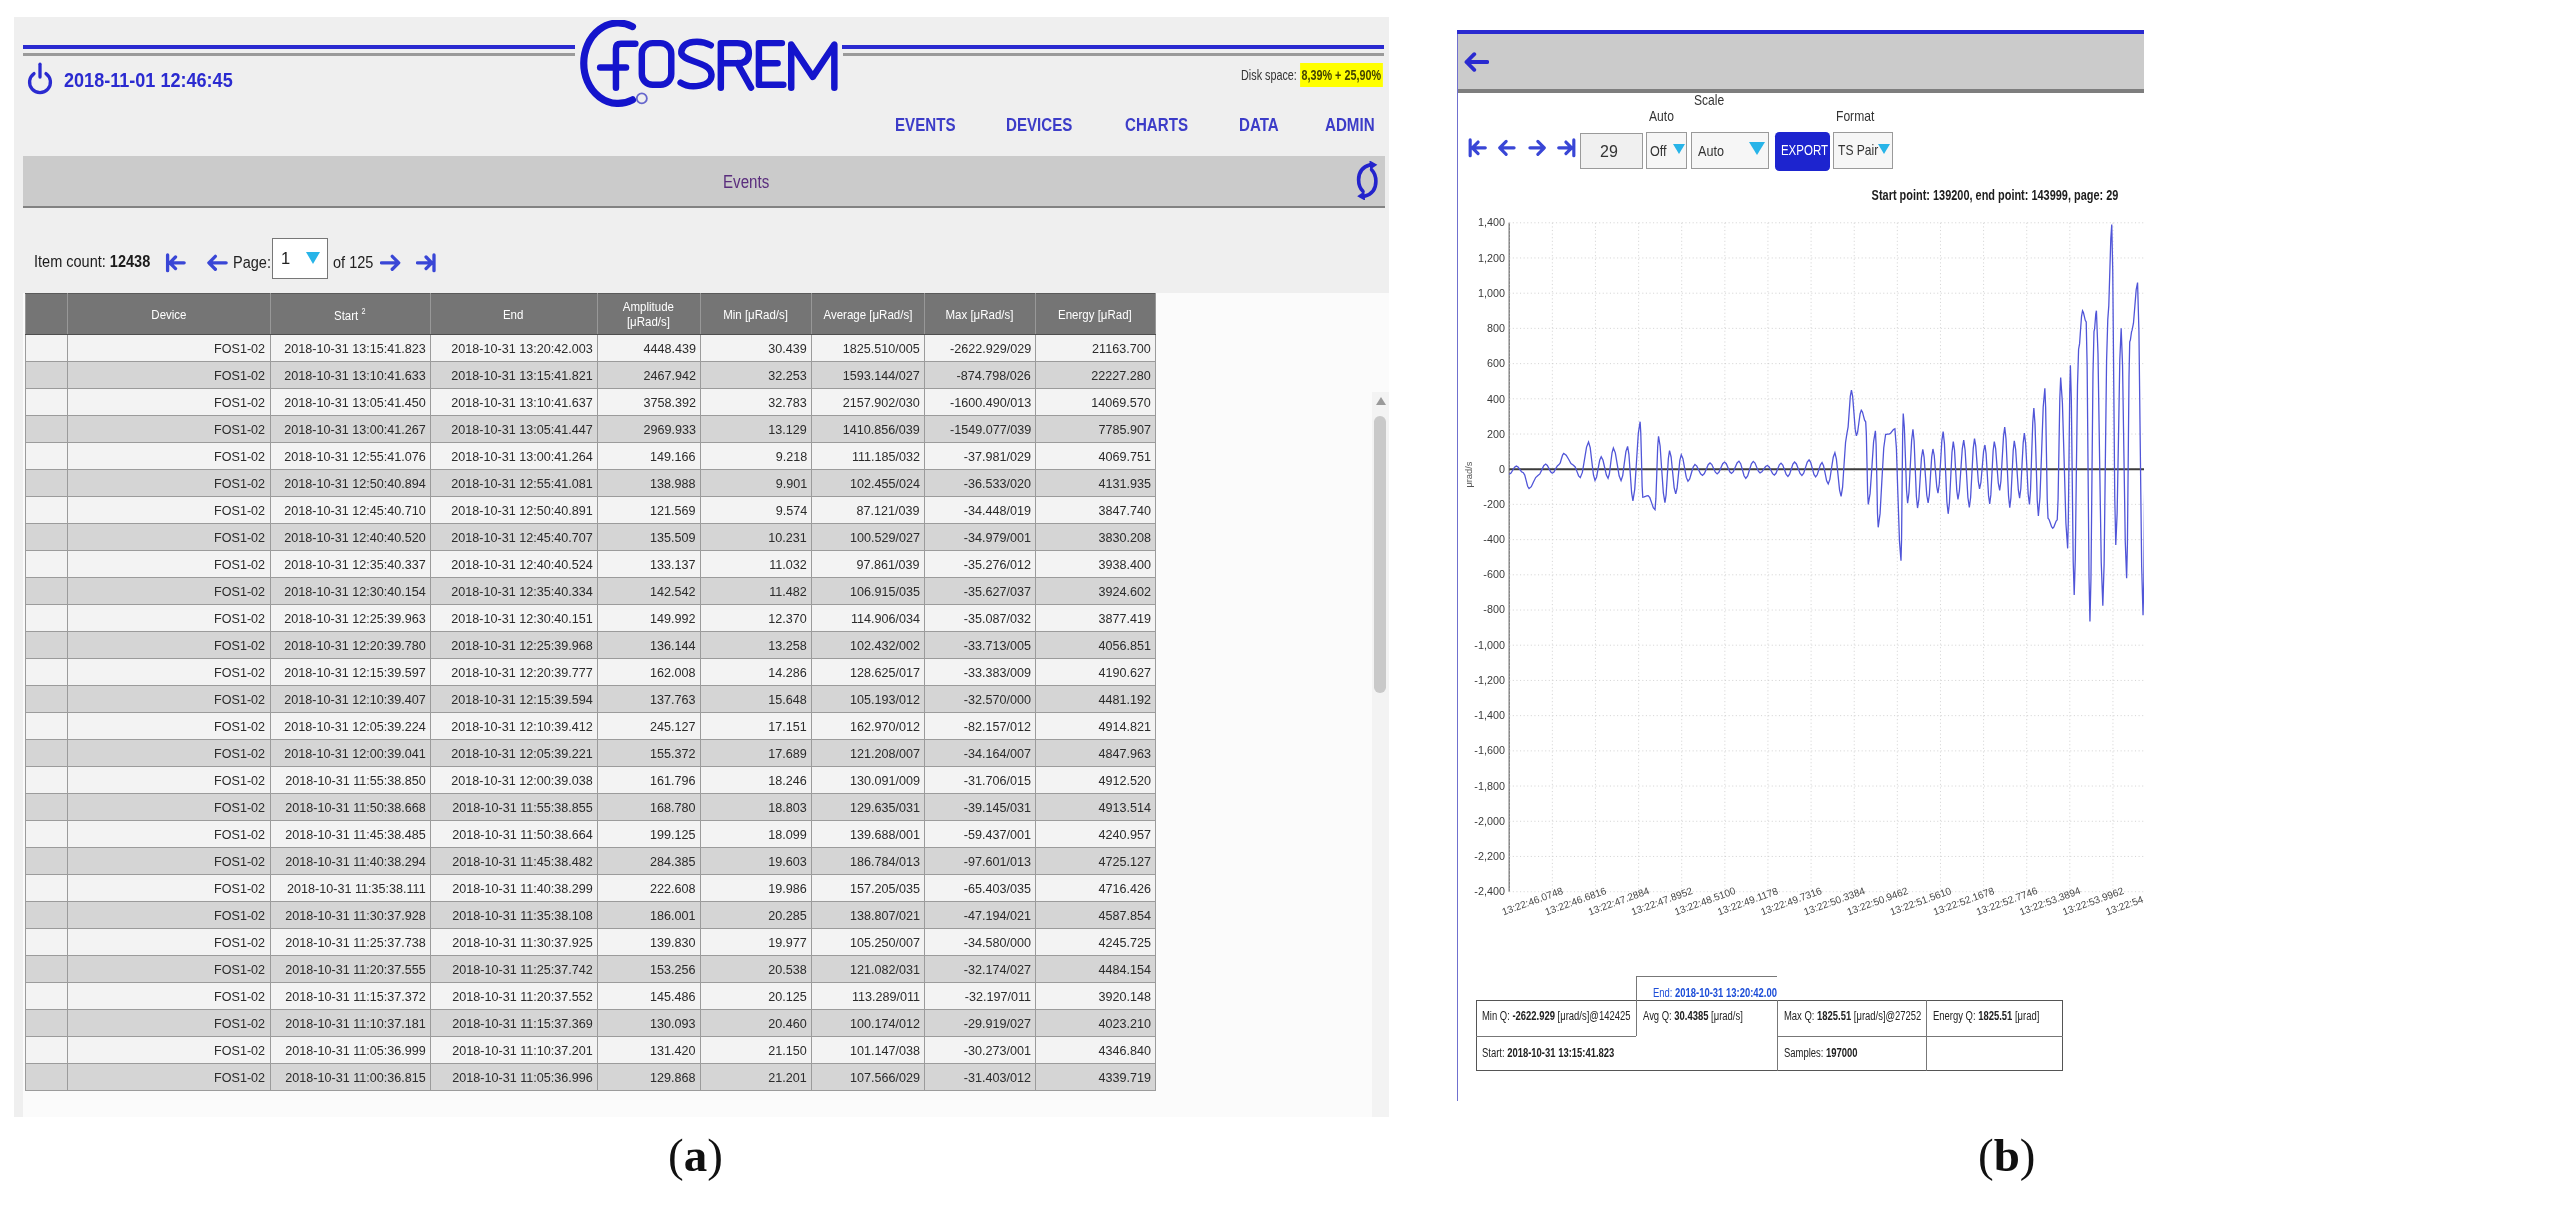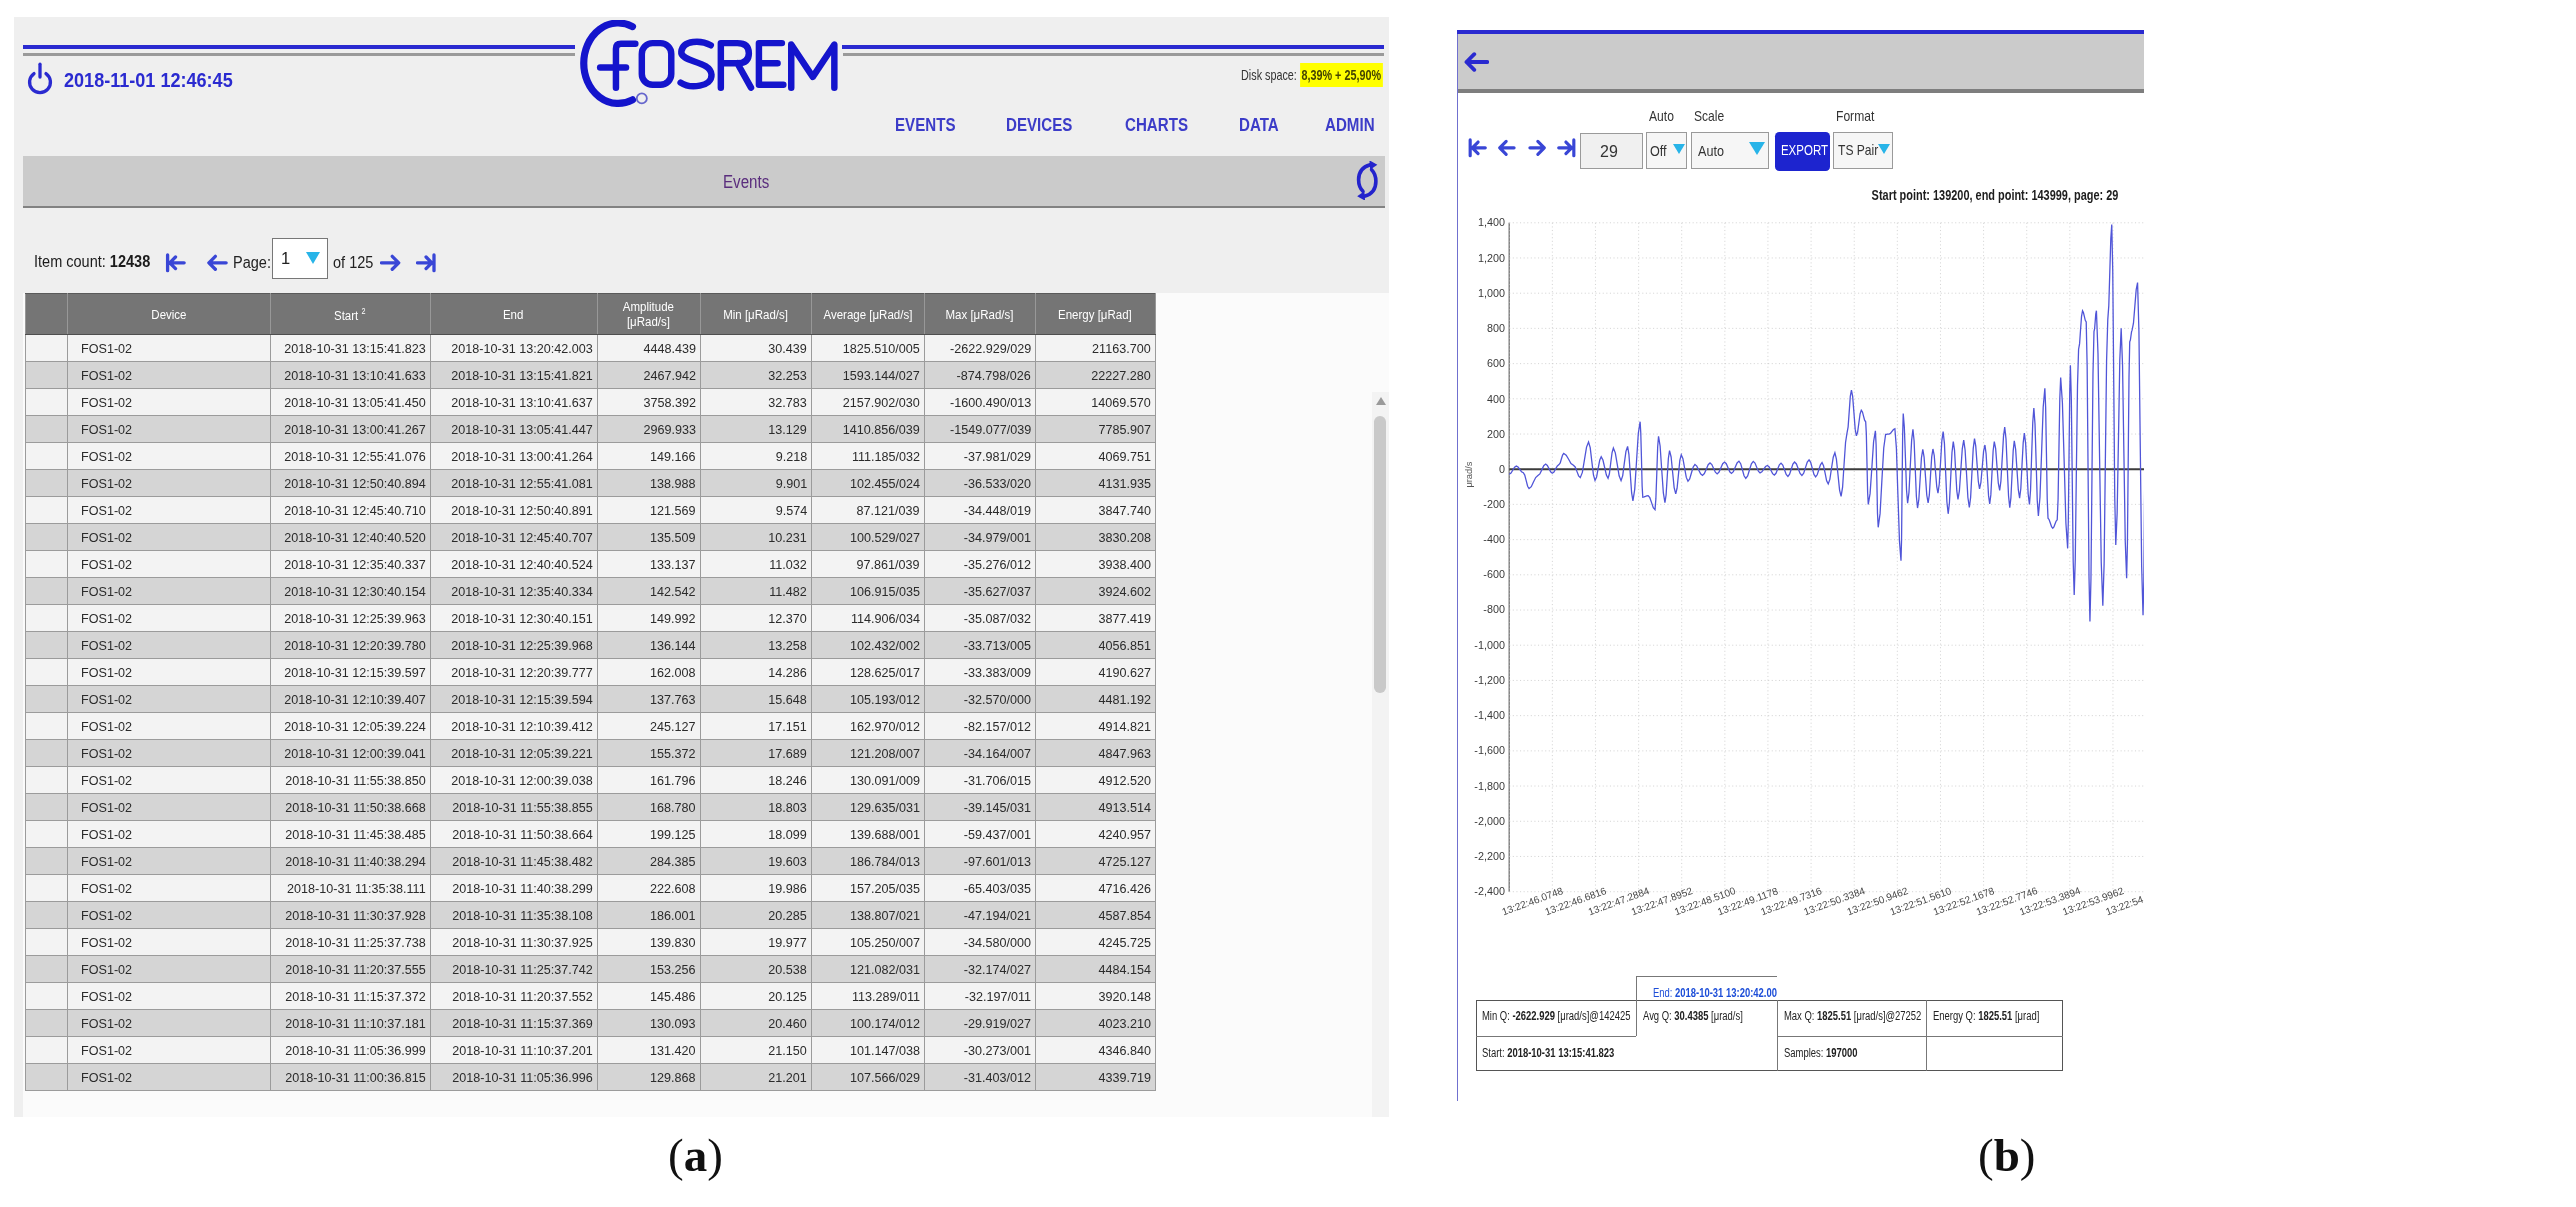--- a/index.html
+++ b/index.html
@@ -7,21 +7,21 @@
 .kl{display:inline-block;transform:scaleX(0.84);transform-origin:0 50%}
 .kr{display:inline-block;transform:scaleX(0.92);transform-origin:100% 50%}
 .kd{display:inline-block;transform:scaleX(0.92);transform-origin:0 50%}
 .kc{display:inline-block;transform:scaleX(0.84);transform-origin:50% 50%}
 #tblwrap{position:absolute;left:24.5px;top:293px;width:1133px;height:824px;overflow:hidden}
 table{border-collapse:collapse;table-layout:fixed;width:1130px;font-family:"Liberation Sans",sans-serif}
 th{background:#757575;color:#fff;font-size:13.7px;font-weight:400;border:0.7px solid #989898;border-top:1.4px solid #5a5a5a;border-bottom:1.4px solid #4e4e4e}
 td{border:0.7px solid #9b9b9b;font-size:13.7px;color:#2b2b2b;overflow:hidden;white-space:nowrap}
 tr.filter td{background:#757575;border-bottom:2.2px solid #484848}
 td.num{text-align:right;padding-right:3.6px}
-td.dev{text-align:left;padding-left:13px}
+td.dev{text-align:right;padding-left:13px}
 tr.data td{height:27px}
 .gd{stroke:#c4c4c4;stroke-width:1;stroke-dasharray:1.5 3.5}
 .nav{position:absolute;top:115px;font-size:18px;font-weight:700;color:#3c3cc8}
 .cyan{display:inline-block;width:0;height:0;border-left:6.5px solid transparent;border-right:6.5px solid transparent;border-top:10.8px solid #28b4e8}
 .bluebar{position:absolute;background:#2a2ad0}
 .graybar{position:absolute;background:#9a9a9a}
 .cap{position:absolute;font-family:"Liberation Serif",serif;font-size:47px;color:#111}
 .lab{position:absolute;font-size:14.4px;color:#333}
 .dd{position:absolute;background:#f6f6f6;border:1.4px solid #9a9a9a}
 </style></head><body>
@@ -438,21 +438,21 @@
       <path d="M64 15 L44 15 M53 6 L44 15 L53 24" fill="none" stroke="#3946d6" stroke-width="4.4" stroke-linecap="round" stroke-linejoin="round"></path>
       <path d="M86 15 L106 15 M97 6 L106 15 L97 24" fill="none" stroke="#3946d6" stroke-width="4.4" stroke-linecap="round" stroke-linejoin="round"></path>
       <path d="M147 4 L147 26 M126 15 L144 15 M136 7 L144 15 L136 23" fill="none" stroke="#3946d6" stroke-width="4.4" stroke-linecap="round" stroke-linejoin="round"></path>
     </svg>
     <div class="dd" style="left:1580px;top:133px;width:63px;height:36px;background:#f0f0f0"></div>
     <div class="abs" style="left:1580px;top:143px;width:58px;text-align:center;font-size:16px;color:#333">29</div>
     <div class="lab" style="left:1649px;top:108px"><span class="kl">Auto</span></div>
     <div class="dd" style="left:1646px;top:132px;width:41px;height:37px"></div>
     <div class="abs" style="left:1650px;top:142px;font-size:15px;color:#333"><span class="kl">Off</span></div>
     <div class="abs" style="left:1673px;top:144px"><span class="cyan"></span></div>
-    <div class="lab" style="left:1694px;top:108px"><span class="kl">Scale</span></div>
+    <div class="lab" style="left:1694px;top:92px"><span class="kl">Scale</span></div>
     <div class="dd" style="left:1691px;top:132px;width:78px;height:37px"></div>
     <div class="abs" style="left:1698px;top:142px;font-size:15px;color:#333"><span class="kl">Auto</span></div>
     <div class="abs" style="left:1749px;top:142px"><span class="cyan" style="border-left-width:8px;border-right-width:8px;border-top-width:13.7px"></span></div>
     <div class="abs" style="left:1775px;top:132px;width:55px;height:39px;background:#1d24cf;border-radius:4.3px;color:#fff;text-align:center;font-size:14.4px;font-weight:500;line-height:37px"><span class="kc" style="transform:scaleX(0.8)">EXPORT</span></div>
     <div class="lab" style="left:1836px;top:108px"><span class="kl">Format</span></div>
     <div class="dd" style="left:1833px;top:132px;width:60px;height:37px"></div>
     <div class="abs" style="left:1838px;top:142px;font-size:14.4px;color:#333"><span class="kl">TS Pair</span></div>
     <div class="abs" style="left:1878px;top:144px"><span class="cyan"></span></div>
     <div class="abs" style="left:1995px;top:187px;font-size:14.4px;font-weight:700;color:#1d1d1d;white-space:nowrap"><span style="display:inline-block;transform:translateX(-50%) scaleX(0.76)">Start point: 139200, end point: 143999, page: 29</span></div>
     <div class="abs" style="left:1453px;top:212px;width:1123px;height:784px"><svg id="chart" width="1123" height="784" viewBox="0 0 1561 1090">

